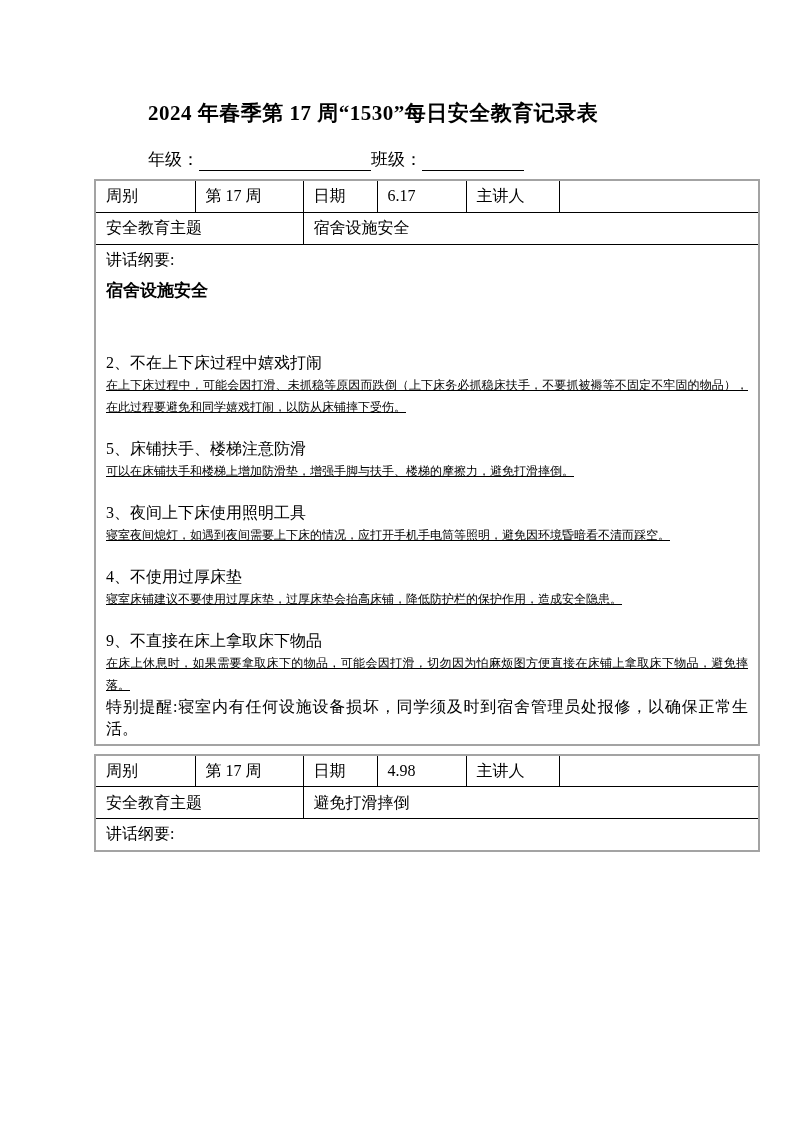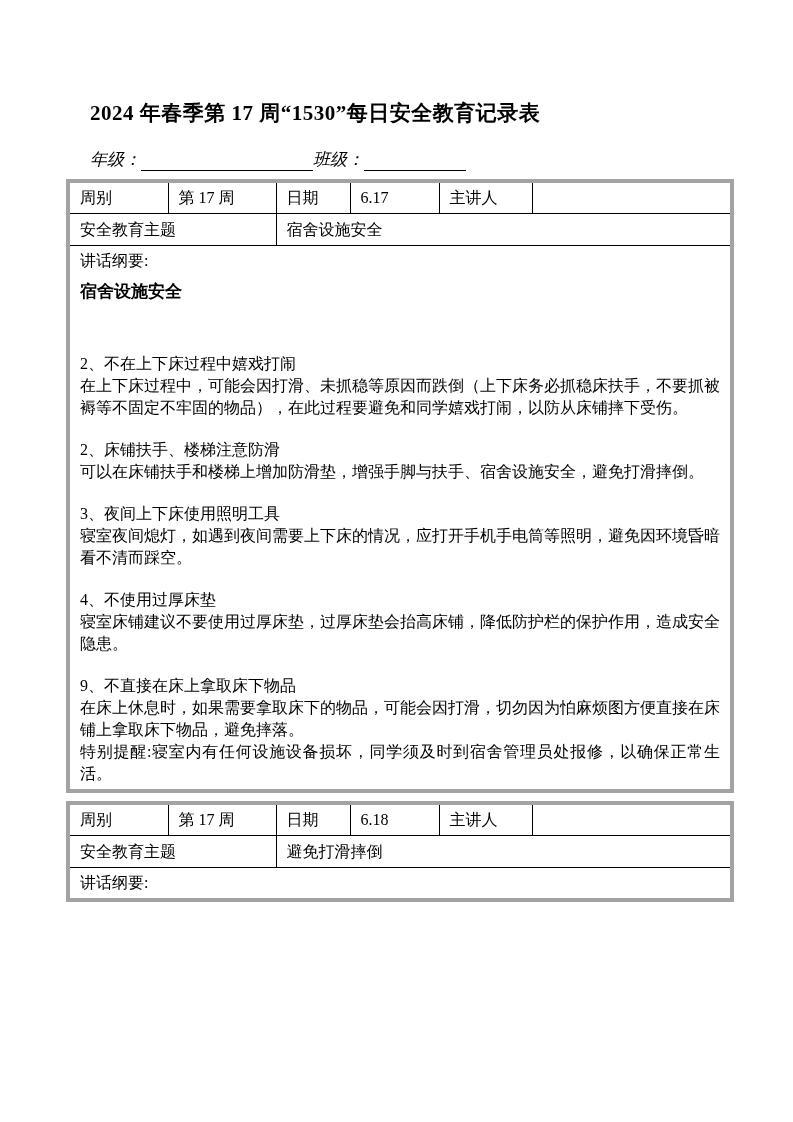--- a/index.html
+++ b/index.html
@@ -3,48 +3,46 @@
 <meta charset="utf-8">
 <style>
   * { margin:0; padding:0; box-sizing:border-box; }
   html,body { background:#ffffff; }
   body {
     width:793px; height:1122px;
     font-family:"Liberation Serif","DejaVu Serif",serif;
     color:#000;
   }
   .page { position:relative; width:793px; height:1122px; overflow:hidden; background:#fff; }
-  .content { padding:0 36px; }
+  .content { padding:0 94px; }
 
   .doc-title {
     margin:100px 0 0 54px;
     font-size:21px; font-weight:bold; line-height:27px;
     letter-spacing:0.5px;
     font-family:"Liberation Serif","DejaVu Serif",serif;
   }
   .grade-line {
     margin:21px 0 0 54px;
     font-size:17px; line-height:23px; height:23px;
     white-space:nowrap;
-    font-style:italic;
   }
   .blank-line {
     display:inline-block; height:19px;
     border-bottom:1.5px solid #000;
     vertical-align:bottom;
   }
   .blank-long { width:172px; }
   .blank-short { width:102px; }
 
   table.record-table {
     width:664px; table-layout:fixed;
     border-collapse:collapse;
-    border:4px solid #a3a3a3;
+    border:2px solid #a3a3a3;
     margin-top:8px;
-    margin-left:30px;
   }
   table.record-table td {
     border:1.5px solid #000;
     font-size:16px; line-height:22px;
     padding:4px 10px;
     height:32px;
     vertical-align:middle;
     overflow:hidden;
   }
   .t2 { margin-top:45px; }
@@ -59,21 +57,21 @@
   .outline-label { font-size:16px; line-height:22px; }
   .outline-title {
     font-family:"Liberation Sans","DejaVu Sans",sans-serif;
     font-weight:bold;
     font-size:17px; line-height:22px;
     margin-top:9px; margin-bottom:50px;
   }
   .section { margin-top:20px; }
   .section.first { margin-top:0; }
   .section-heading { font-size:16px; line-height:22px; }
-  .section-body { font-size:16px; line-height:22px; text-align:justify; }
+  .section-body { font-size:12px; line-height:22px; text-align:justify;text-decoration:underline; }
   .special-note { font-size:16px; line-height:22px; text-align:justify;font-family:Liberation Serif, serif; }
 </style>
 </head>
 <body>
 
 <div class="page">
   <div class="content">
 
     <h1 class="doc-title">2024 年春季第 17 周“1530”每日安全教育记录表</h1>
 
@@ -107,22 +105,22 @@
         <td colspan="6" class="outline-cell">
           <div class="outline-label">讲话纲要:</div>
           <div class="outline-title">宿舍设施安全</div>
 
           <div class="section first">
             <div class="section-heading">2、不在上下床过程中嬉戏打闹</div>
             <div class="section-body">在上下床过程中，可能会因打滑、未抓稳等原因而跌倒（上下床务必抓稳床扶手，不要抓被褥等不固定不牢固的物品），在此过程要避免和同学嬉戏打闹，以防从床铺摔下受伤。</div>
           </div>
 
           <div class="section">
-            <div class="section-heading">2、床铺扶手、楼梯注意防滑</div>
-            <div class="section-body">可以在床铺扶手和楼梯上增加防滑垫，增强手脚与扶手、宿舍设施安全，避免打滑摔倒。</div>
+            <div class="section-heading">5、床铺扶手、楼梯注意防滑</div>
+            <div class="section-body">可以在床铺扶手和楼梯上增加防滑垫，增强手脚与扶手、楼梯的摩擦力，避免打滑摔倒。</div>
           </div>
 
           <div class="section">
             <div class="section-heading">3、夜间上下床使用照明工具</div>
             <div class="section-body">寝室夜间熄灯，如遇到夜间需要上下床的情况，应打开手机手电筒等照明，避免因环境昏暗看不清而踩空。</div>
           </div>
 
           <div class="section">
             <div class="section-heading">4、不使用过厚床垫</div>
             <div class="section-body">寝室床铺建议不要使用过厚床垫，过厚床垫会抬高床铺，降低防护栏的保护作用，造成安全隐患。</div>
@@ -146,21 +144,21 @@
           <col style="width:74px">
         <col style="width:89px">
           <col style="width:93px">
           <col style="width:200px">
       </colgroup>
       <tbody>
           <tr>
         <td>周别</td>
         <td>第 17 周</td>
         <td>日期</td>
-        <td>6.18</td>
+        <td>4.98</td>
         <td>主讲人</td>
         <td></td>
       </tr>
       <tr>
         <td colspan="2">安全教育主题</td>
         <td colspan="4">避免打滑摔倒</td>
       </tr>
       <tr>
         <td colspan="6" class="outline-cell-short">讲话纲要:</td>
       </tr>

